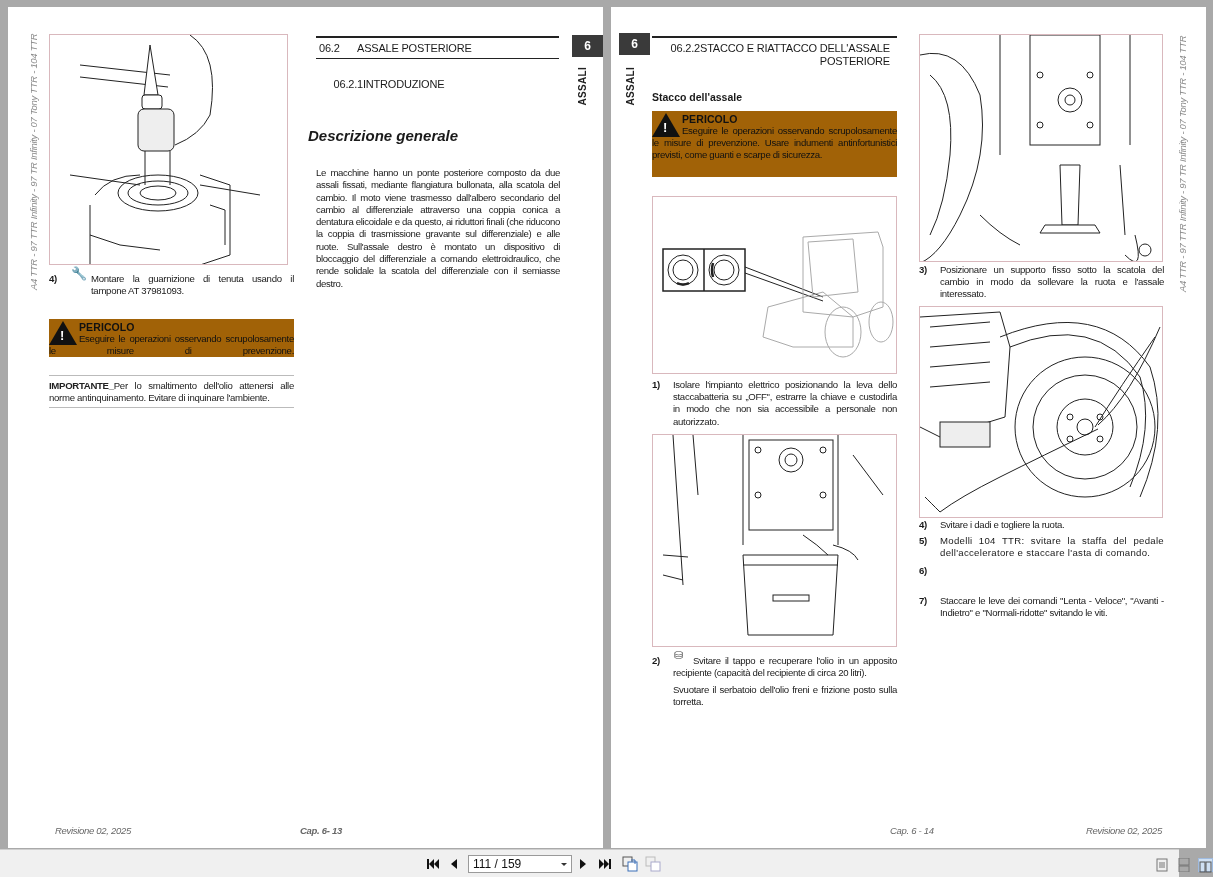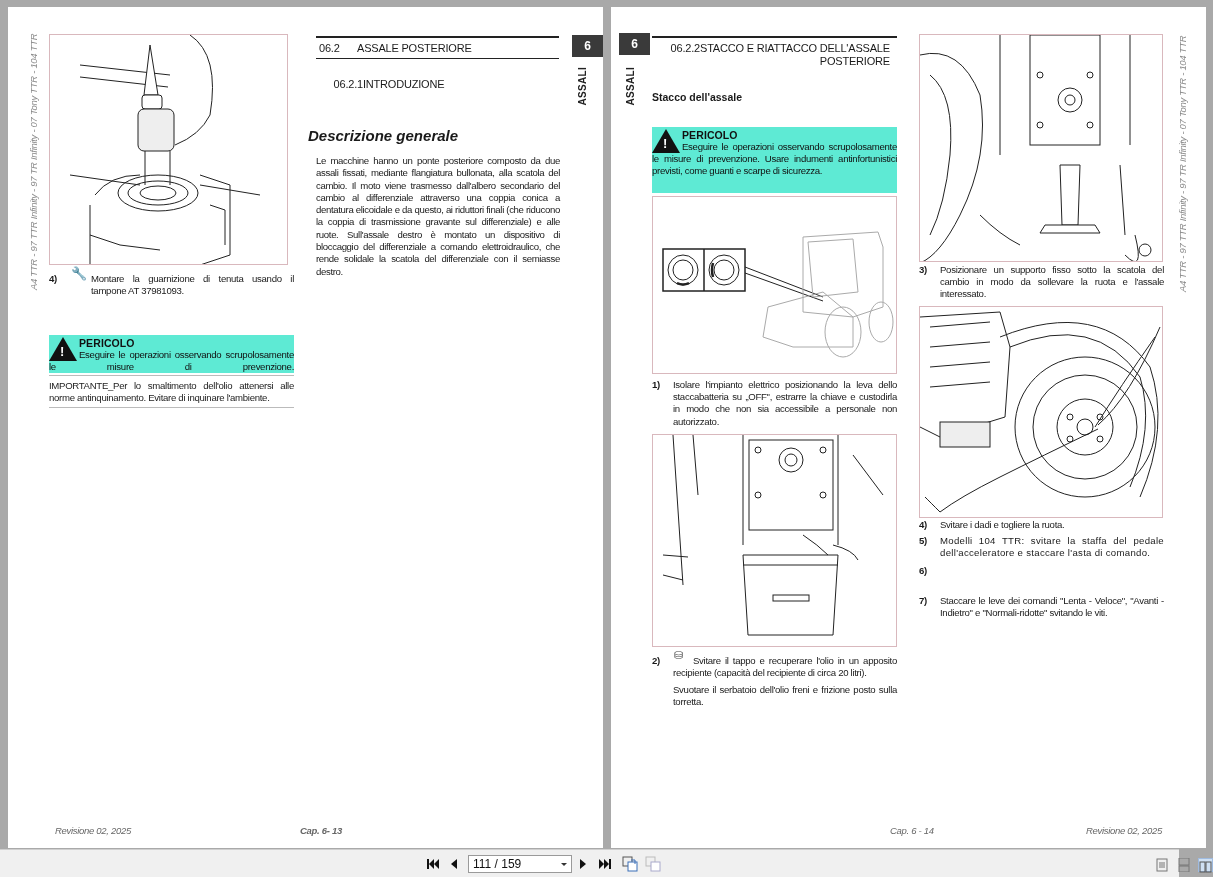--- a/index.html
+++ b/index.html
@@ -3,43 +3,43 @@
 <meta charset="utf-8">
 <style>
   * { box-sizing: border-box; margin: 0; padding: 0; }
   html, body { width: 1213px; height: 877px; overflow: hidden; background: #a9a9a9; font-family: "Liberation Sans", sans-serif; }
   .viewer { position: absolute; left: 0; top: 0; width: 1213px; height: 849px; background: #a9a9a9; }
   .page { position: absolute; top: 7px; height: 841px; background: #fff; overflow: hidden; }
   .page-left { left: 8px; width: 595px; }
   .page-right { left: 611px; width: 595px; }
 
   .cond { font-family: "Liberation Sans Narrow", "Liberation Sans", sans-serif; font-stretch: condensed; }
-  .txt { font-size: 9.6px; line-height: 12.3px; color: #1a1a1a; letter-spacing: -0.35px; transform-origin: left top; }
+  .txt { font-size: 9.6px; line-height: 12.3px; color: #1a1a1a; letter-spacing: -0.35px; transform-origin: left top; margin-top: 12px; }
   .just { text-align: justify; }
 
   .side-label { position: absolute; writing-mode: vertical-rl; transform: rotate(180deg); font-size: 9.5px; font-style: italic; color: #8a8a8a; letter-spacing: -0.3px; white-space: nowrap; }
 
   .fig { position: absolute; border: 1px solid #d9b8bd; background: #fff; overflow: hidden; }
 
   .tab-box { position: absolute; width: 31px; height: 22px; background: #3a3a3a; color: #fff; font-weight: bold; font-size: 12px; text-align: center; line-height: 22px; }
   .tab-label { position: absolute; writing-mode: vertical-rl; transform: rotate(180deg); font-weight: bold; font-size: 10px; color: #222; letter-spacing: 0.3px; }
 
   .h-rule { position: absolute; height: 2px; background: #222; }
   .h1 { position: absolute; font-weight: normal; font-size: 11px; color: #1a1a1a; letter-spacing: -0.2px; }
   .h1 .num { display: inline-block; width: 38px; }
 
-  .warn { position: absolute; background: #5eead4; margin-top: 16px; }
+  .warn { position: absolute; background: #a16207; }
   .warn .tri { position: absolute; left: 0; top: 2px; width: 0; height: 0; border-left: 14px solid transparent; border-right: 14px solid transparent; border-bottom: 24px solid #111; }
   .warn .tri::after { content: "!"; position: absolute; left: -3px; top: 7px; color: #fff; font-weight: bold; font-size: 13px; font-family: "Liberation Sans", sans-serif; }
   .warn .title { position: absolute; left: 30px; top: 2px; font-weight: bold; font-size: 10.5px; color: #111; letter-spacing: 0.1px; }
   .warn .body { position: absolute; left: 0; top: 14px; right: 0; font-size: 9.6px; line-height: 12px; color: #111; text-align: justify; text-align-last: justify; letter-spacing: -0.3px; }
   .warn .body .indent { display: inline-block; width: 30px; }
 
   .imp { position: absolute; border-top: 1px solid #bbb; border-bottom: 1px solid #bbb; padding: 4px 0 3px 0; font-size: 9.6px; line-height: 12px; color: #222; text-align: justify; letter-spacing: -0.3px; }
-  .imp b { font-weight: normal; }
+  .imp b { font-weight: bold; }
 
   .step { position: absolute; font-size: 9.6px; line-height: 12.2px; color: #1a1a1a; letter-spacing: -0.3px; }
   .step .n { position: absolute; left: 0; top: 0; font-weight: bold; }
   .step .t { position: absolute; left: 21px; right: 0; text-align: justify; }
 
   .footer { position: absolute; bottom: 12px; font-size: 9.5px; font-style: italic; color: #666; letter-spacing: -0.3px; }
 
   
   .toolbar { position: absolute; left: 0; top: 849px; width: 1179px; height: 28px; background: #f0f0f0; border-top: 1px solid #cfcfcf; }
   .tb-btn { position: absolute; top: 6px; height: 16px; display: flex; align-items: center; justify-content: center; cursor: pointer; }

